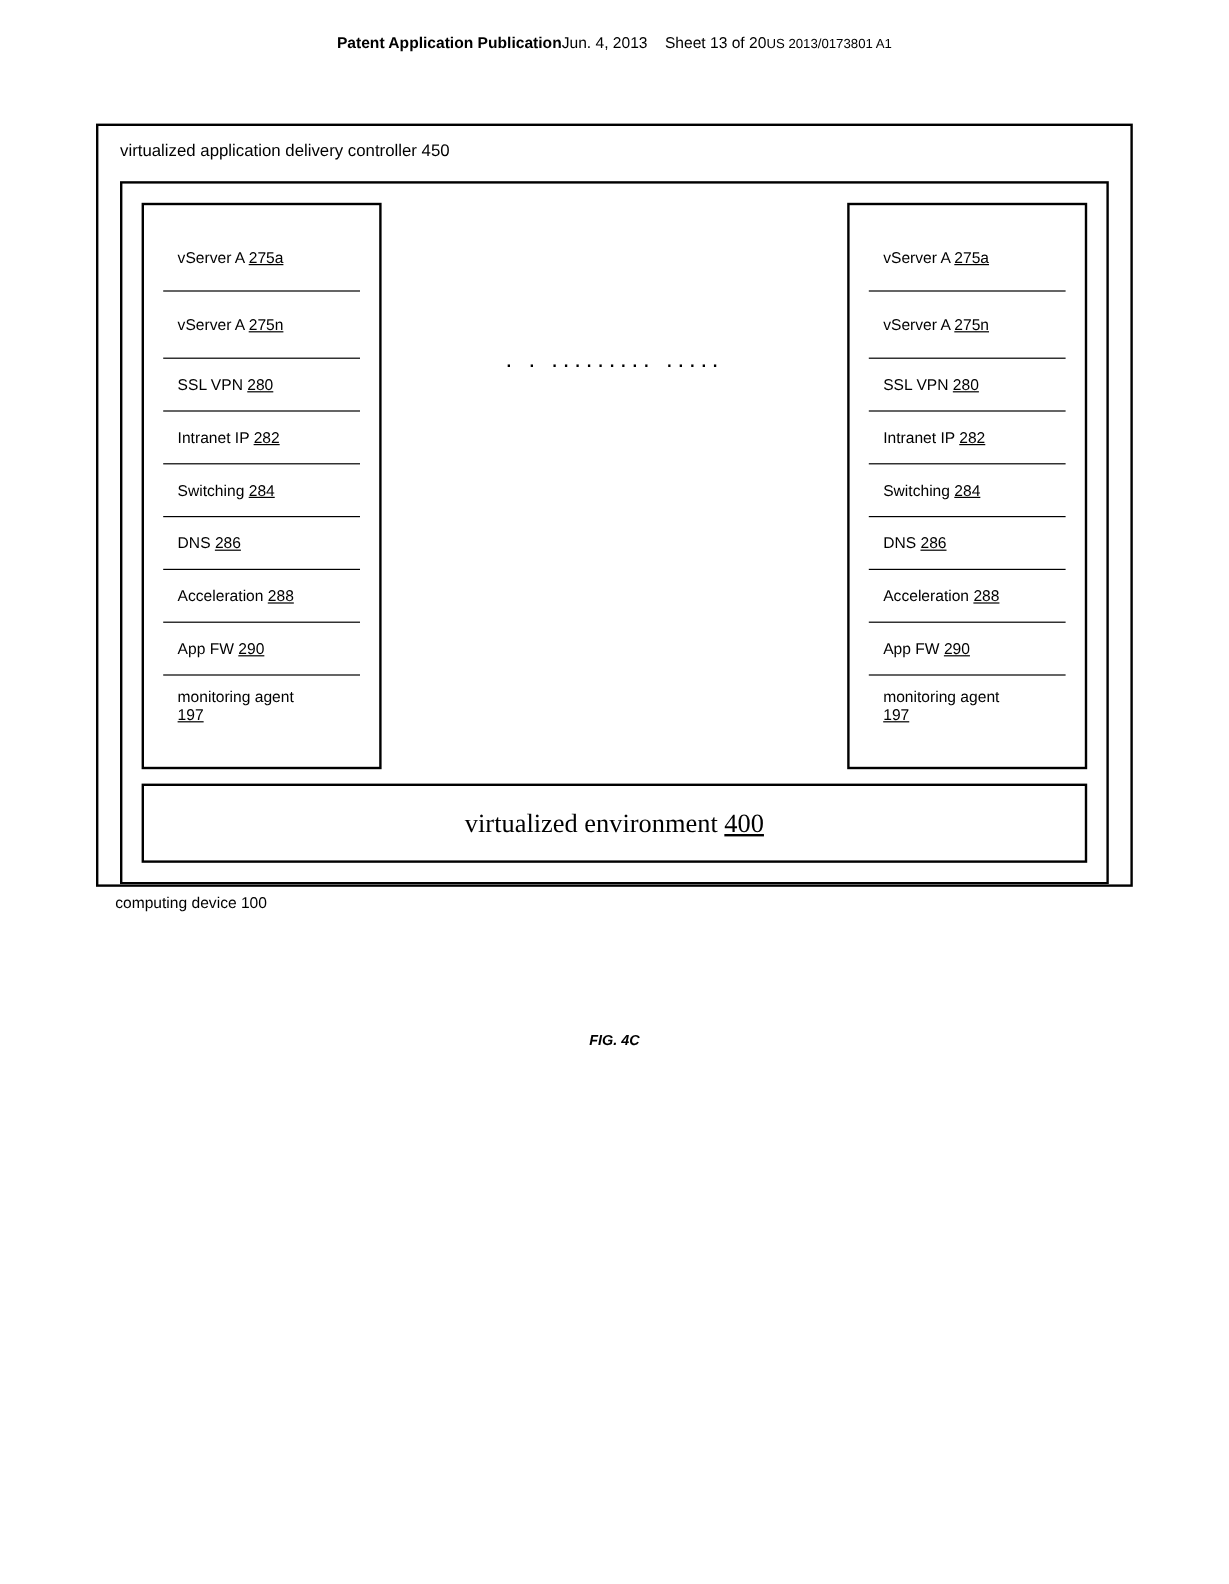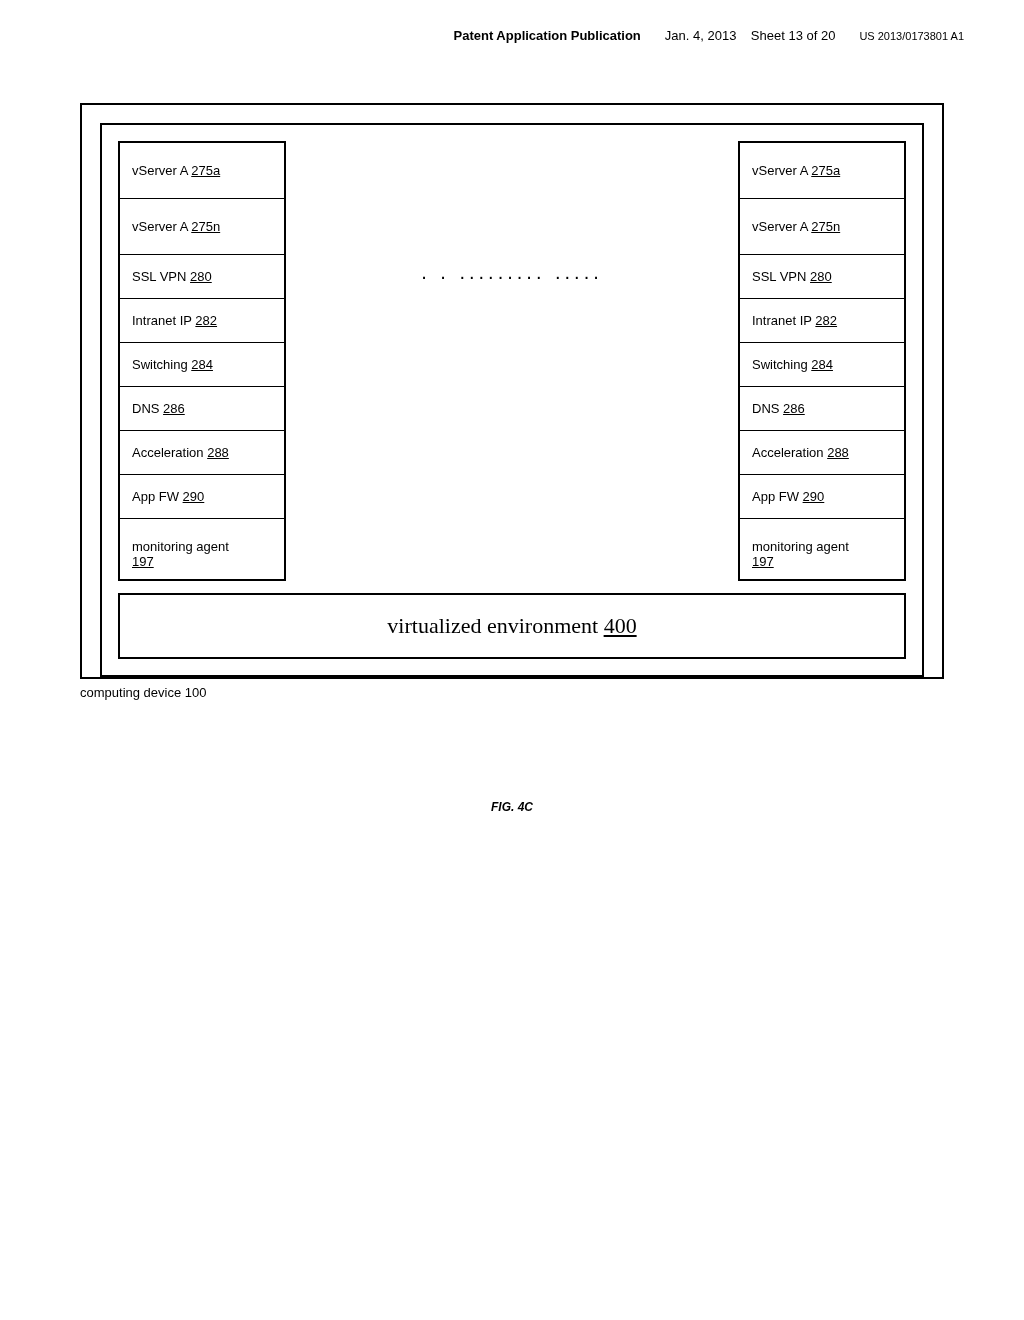--- a/index.html
+++ b/index.html
@@ -9,25 +9,24 @@
       min-height: 1320px;
       background: #ffffff;
       font-family: Arial, Helvetica, sans-serif;
       color: #000000;
       position: relative;
     }
 
     
     .header {
       display: flex;
-      justify-content: flex-end;
+      justify-content: center;
       align-items: baseline;
       padding: 28px 60px 0 60px;
       font-size: 13px;
-      gap: 24px;
     }
 
     .header-left {
       font-weight: bold;
       font-size: 13px;
     }
 
     .header-center {
       font-size: 13px;
     }
@@ -64,22 +63,22 @@
       display: flex;
       flex-direction: row;
       align-items: flex-start;
       justify-content: space-between;
       position: relative;
     }
 
     
     .vserver-column {
       border: 2px solid #000;
-      width: 168px;
-      padding: 0;
+      width: 200px;
+      padding: 16px;
       display: flex;
       flex-direction: column;
     }
 
     .vserver-cell {
       border-bottom: 1px solid #000;
       padding: 10px 12px;
       font-size: 13px;
       min-height: 44px;
       display: flex;
@@ -89,21 +88,21 @@
     .vserver-cell:last-child {
       border-bottom: none;
     }
 
     .vserver-cell.tall {
       min-height: 56px;
     }
 
     .vserver-cell.monitoring {
       min-height: 60px;
-      align-items: flex-end;
+      align-items: flex-start;
       padding-top: 10px;
     }
 
     
     u {
       text-decoration: underline;
     }
 
     
     .dots-area {
@@ -150,30 +149,35 @@
       font-size: 14px;
       margin-bottom: 4px;
     }
   </style>
 </head>
 <body>
 
 <div class="header">
   <span class="header-left">Patent Application Publication</span>
   <span class="header-center">
-    <span>Jan. 4, 2013</span>&nbsp;&nbsp;&nbsp;
+    <span>Jun. 4, 2013</span>&nbsp;&nbsp;&nbsp;
     <span>Sheet 13 of 20</span>
   </span>
   <span class="header-right">US 2013/0173801 A1</span>
 </div>
 
 <div class="diagram-area">
 
   <div class="outer-box">
 
+    <div style="padding: 12px 18px 0 18px;">
+      <div class="controller-label-outside">
+        <span>virtualized application delivery controller 450</span>
+      </div>
+    </div>
 
     <div class="controller-box">
 
       <div class="columns-container">
 
         <div class="vserver-column">
 
           <div class="vserver-cell tall">
             <span>vServer A <u>275a</u></span>
           </div>
@@ -257,21 +261,21 @@
       </div>
 
       <div class="venv-box">
         <span>virtualized environment <u>400</u></span>
       </div>
 
     </div>
 
   </div>
 
-  <div class="computing-label" style="margin-left: 0;">
+  <div class="computing-label" style="margin-left: 16px;">
     <span>computing device 100</span>
   </div>
 
 </div>
 
 <div class="figure-caption">
   <span>FIG. 4C</span>
 </div>
 
 </body></html>

